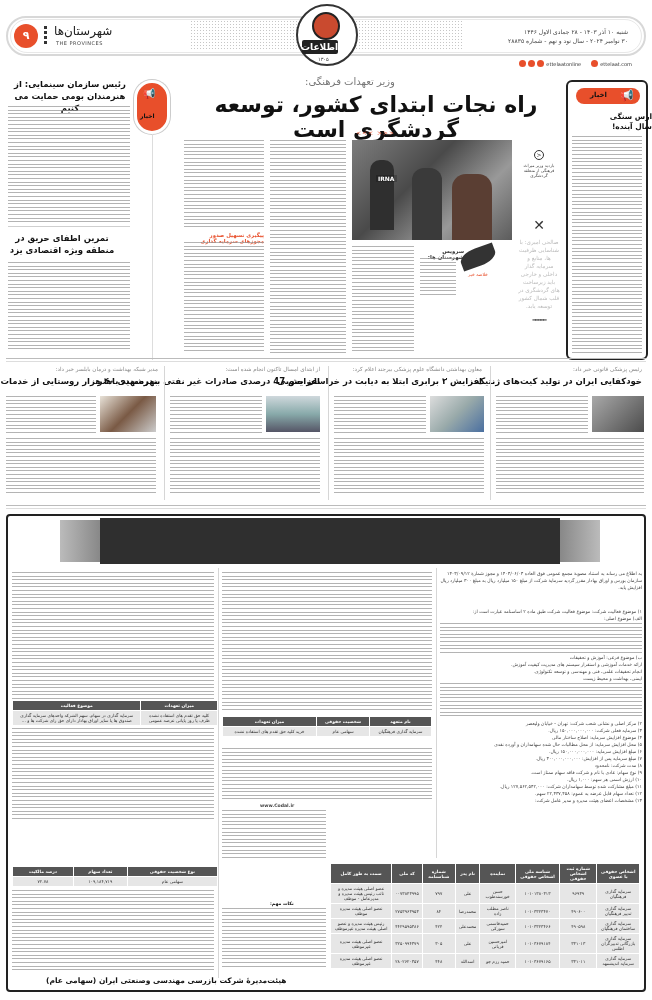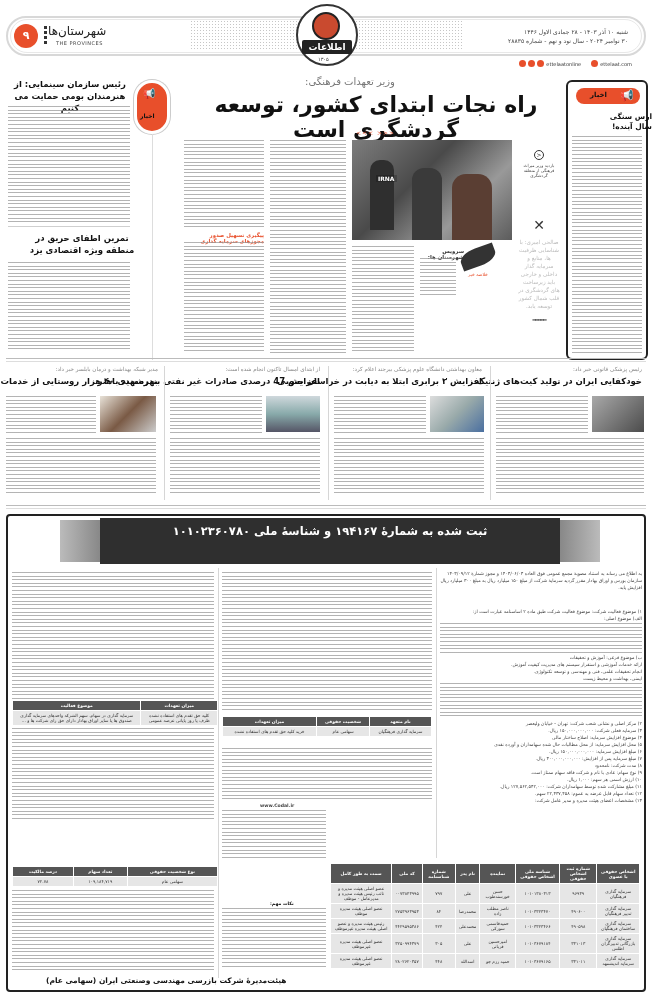--- a/index.html
+++ b/index.html
@@ -5,27 +5,27 @@
   * { box-sizing: border-box; margin: 0; padding: 0; }
   html, body { width: 652px; height: 1000px; background: #ffffff; overflow: hidden; }
   body { font-family: "DejaVu Sans", sans-serif; color: #222; direction: rtl; position: relative; }
   .abs { position: absolute; }
 
   
   .masthead { left: 6px; top: 16px; width: 640px; height: 40px; border: 2px solid #d8d8d8; border-radius: 20px; background: #fff; }
   .mast-inner { left: 10px; top: 19px; width: 632px; height: 34px; border: 1px solid #e8e8e8; border-radius: 17px; }
   .page-num { left: 14px; top: 24px; width: 24px; height: 24px; border-radius: 50%; background: #e84f2b; color: #fff; font-size: 11px; font-weight: bold; text-align: center; line-height: 24px; }
   .sec-bar { left: 44px; top: 26px; width: 3px; height: 20px; background: repeating-linear-gradient(#333 0 3px, transparent 3px 5px); }
-  .sec-title { left: 48px; top: 24px; font-size: 12px; color: #222; direction: rtl; }
+  .sec-title { left: 54px; top: 24px; font-size: 12px; color: #222; direction: rtl; }
   .sec-sub { left: 56px; top: 40px; font-size: 5px; color: #444; letter-spacing: .5px; direction: ltr; }
   .dots-l { left: 190px; top: 20px; width: 110px; height: 30px; background-image: radial-gradient(#c6c6c6 0.8px, transparent 0.9px); background-size: 3px 3px; }
   .dots-r { left: 352px; top: 20px; width: 110px; height: 30px; background-image: radial-gradient(#c6c6c6 0.8px, transparent 0.9px); background-size: 3px 3px; }
   .logo { left: 296px; top: 4px; width: 62px; height: 62px; border-radius: 50%; background: #fff; border: 2px solid #333; }
   .logo-fig { left: 312px; top: 12px; width: 28px; height: 28px; border-radius: 50%; background: #c94a2f; border: 2px solid #222; }
-  .logo-band { left: 302px; top: 40px; width: 50px; height: 14px; background: #222; color: #fff; font-size: 9px; font-weight: bold; text-align: center; line-height: 14px; border-radius: 2px; }
+  .logo-band { left: 302px; top: 40px; width: 36px; height: 14px; background: #222; color: #fff; font-size: 9px; font-weight: bold; text-align: center; line-height: 14px; border-radius: 2px; }
   .logo-year { left: 318px; top: 56px; font-size: 5px; color: #333; }
   .date-line1 { right: 24px; top: 28px; font-size: 6px; color: #444; }
   .date-line2 { right: 24px; top: 37px; font-size: 6px; color: #444; }
   .social { right: 20px; top: 60px; display: flex; gap: 2px; align-items: center; direction: ltr; font-size: 5px; color: #333; }
   .soc-dot { width: 7px; height: 7px; border-radius: 50%; background: #e84f2b; display: inline-block; }
   .lines { background: repeating-linear-gradient(to bottom, #9a9a9a 0 1px, transparent 1px 3.6px); opacity: .75; }
   .hr { height: 1px; background: #cfcfcf; }
   .vr { width: 1px; background: #d6d6d6; }
 
   
@@ -50,21 +50,21 @@
   .rbox { left: 566px; top: 80px; width: 82px; height: 280px; border: 2px solid #222; border-radius: 6px; background: #fff; }
   .rbox-pill { left: 576px; top: 88px; width: 64px; height: 16px; background: #e84f2b; border-radius: 8px; }
   .rbox-pill-text { left: 590px; top: 91px; font-size: 7px; color: #111; font-weight: bold; }
   .rbox-head { left: 570px; top: 112px; width: 74px; text-align: center; font-size: 7.5px; font-weight: bold; line-height: 10px; color: #111; margin-left: 39px; }
 
   
   .lbadge { left: 134px; top: 80px; width: 36px; height: 54px; border-radius: 18px; background: #e84f2b; border: 3px solid #fff; box-shadow: 0 0 0 1px #ccc; }
   .lbadge-text { left: 140px; top: 112px; font-size: 6px; color: #111; font-weight: bold; }
   .lvline { left: 152px; top: 134px; width: 1px; height: 226px; background: #ddd; }
   .lhead1 { left: 8px; top: 78px; width: 124px; text-align: center; font-size: 8.5px; font-weight: bold; line-height: 12px; color: #111; }
-  .lhead2 { left: 20px; top: 232px; width: 124px; text-align: center; font-size: 8.5px; font-weight: bold; line-height: 12px; color: #111; }
+  .lhead2 { left: 0; top: 232px; width: 124px; text-align: center; font-size: 8.5px; font-weight: bold; line-height: 12px; color: #111; }
 
   
   .strip-kicker { font-size: 5.6px; color: #888; }
   .strip-head { font-size: 8.5px; font-weight: bold; color: #111; white-space: nowrap; }
   .thumb { background: linear-gradient(135deg,#ccc,#888); }
 
   
   .ad-frame { left: 6px; top: 514px; width: 640px; height: 478px; border: 2px solid #222; border-radius: 4px; }
   .ad-title { left: 100px; top: 518px; width: 460px; height: 46px; background: #2f2f2f; color: #fff; font-size: 11.5px; font-weight: bold; text-align: center; line-height: 20px; padding-top: 3px; }
   .ad-side-l { left: 60px; top: 520px; width: 40px; height: 42px; background: linear-gradient(90deg,#bbb,#888); }
@@ -180,21 +180,20 @@
 <div class="abs lines" style="left:6px;top:396px;width:90px;height:40px;"></div>
 <div class="abs lines" style="left:6px;top:438px;width:150px;height:58px;"></div>
 
 <div class="abs hr" style="left:6px;top:505px;width:640px;background:#bbb;"></div>
 <div class="abs hr" style="left:6px;top:508px;width:640px;background:#ddd;"></div>
 
 <div class="abs ad-frame"></div>
 <div class="abs ad-side-l"></div>
 <div class="abs ad-side-r"></div>
 <div class="abs ad-title">
-  <div>ثبت شده به شمارهٔ ۱۹۴۱۶۷ و شناسهٔ ملی ۱۰۱۰۲۳۶۰۷۸۰</div>
 </div>
 
 <div class="abs small" style="left:440px;top:570px;width:202px;">به اطلاع می رساند به استناد مصوبهٔ مجمع عمومی فوق العاده ۱۴۰۳/۰۶/۰۳ و مجوز شمارهٔ ۱۴۰۳/۰۹/۱۲ سازمان بورس و اوراق بهادار مقرر گردید سرمایهٔ شرکت از مبلغ ۱۵۰ میلیارد ریال به مبلغ ۳۰۰ میلیارد ریال افزایش یابد.</div>
 <div class="abs small" style="left:440px;top:608px;width:202px;">
   <div>۱) موضوع فعالیت شرکت: موضوع فعالیت شرکت طبق ماده ۲ اساسنامه عبارت است از:</div>
   <div>الف) موضوع اصلی:</div>
   <div class="lines" style="height:30px;margin:1px 0;"></div>
   <div>ب) موضوع فرعی: آموزش و تحقیقات</div>
   <div>ارائه خدمات آموزشی و استقرار سیستم های مدیریت کیفیت آموزش.</div>
   <div>انجام تحقیقات علمی، فنی و مهندسی و توسعه تکنولوژی.</div>

